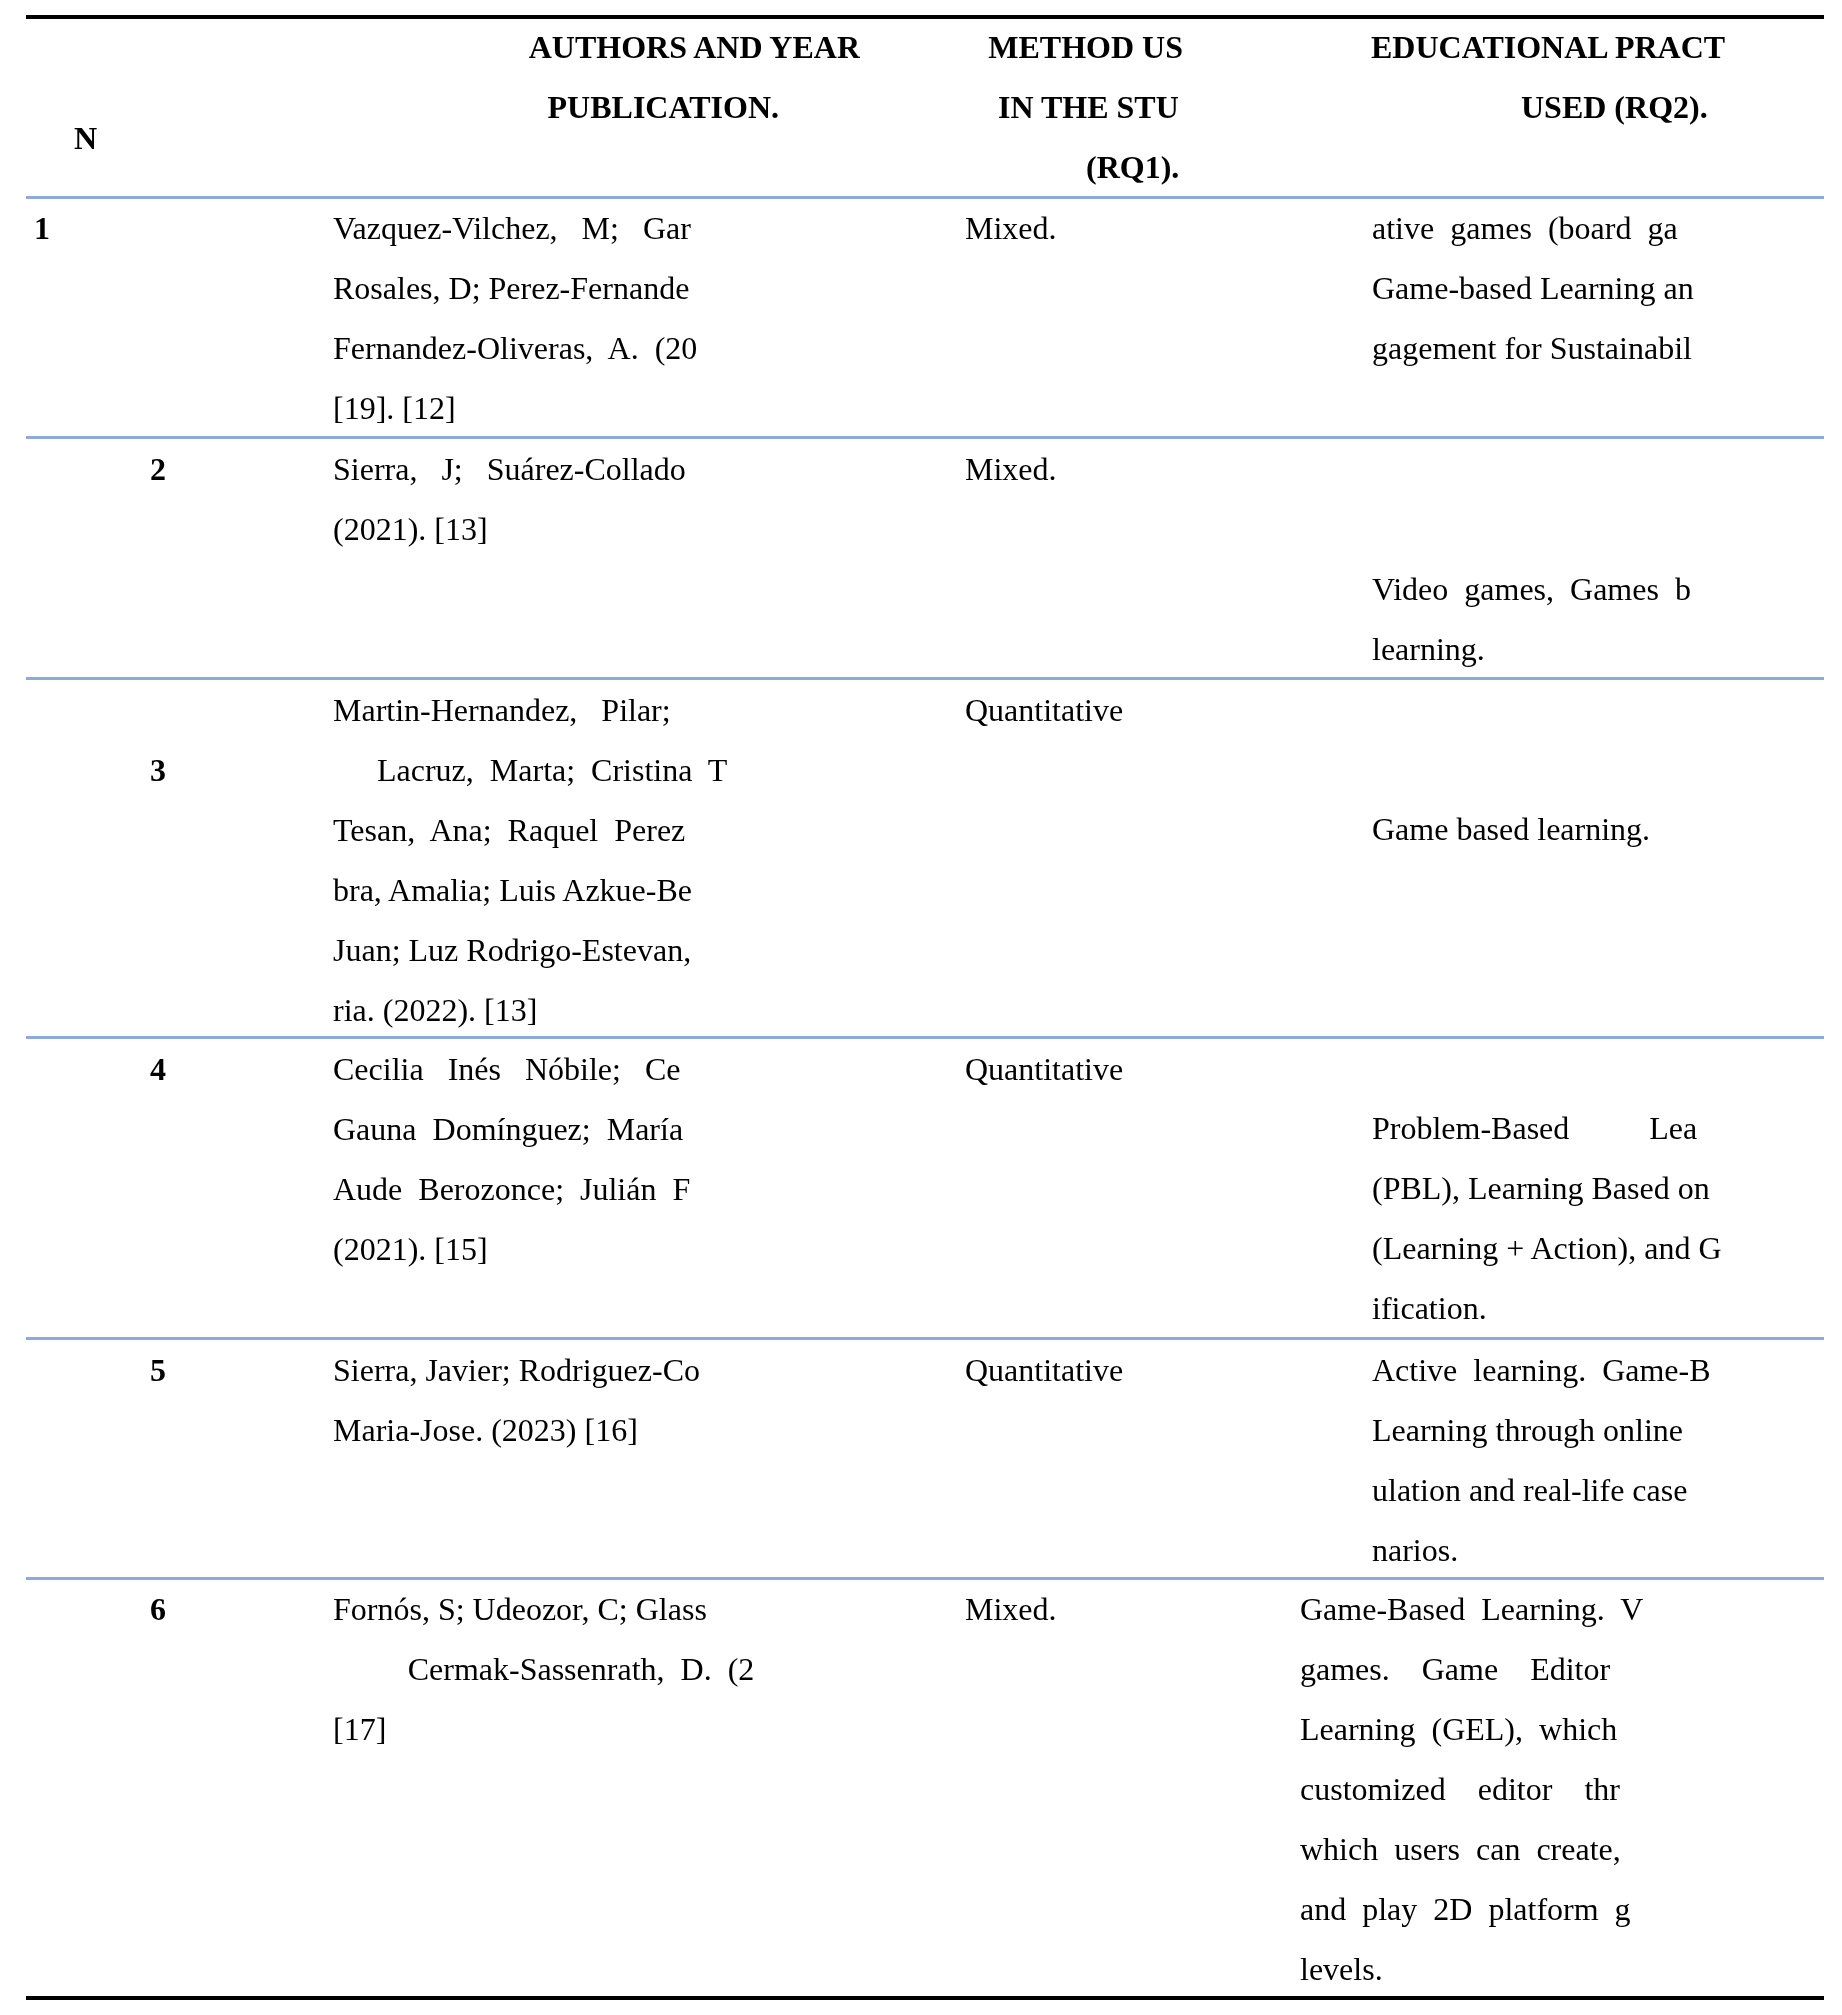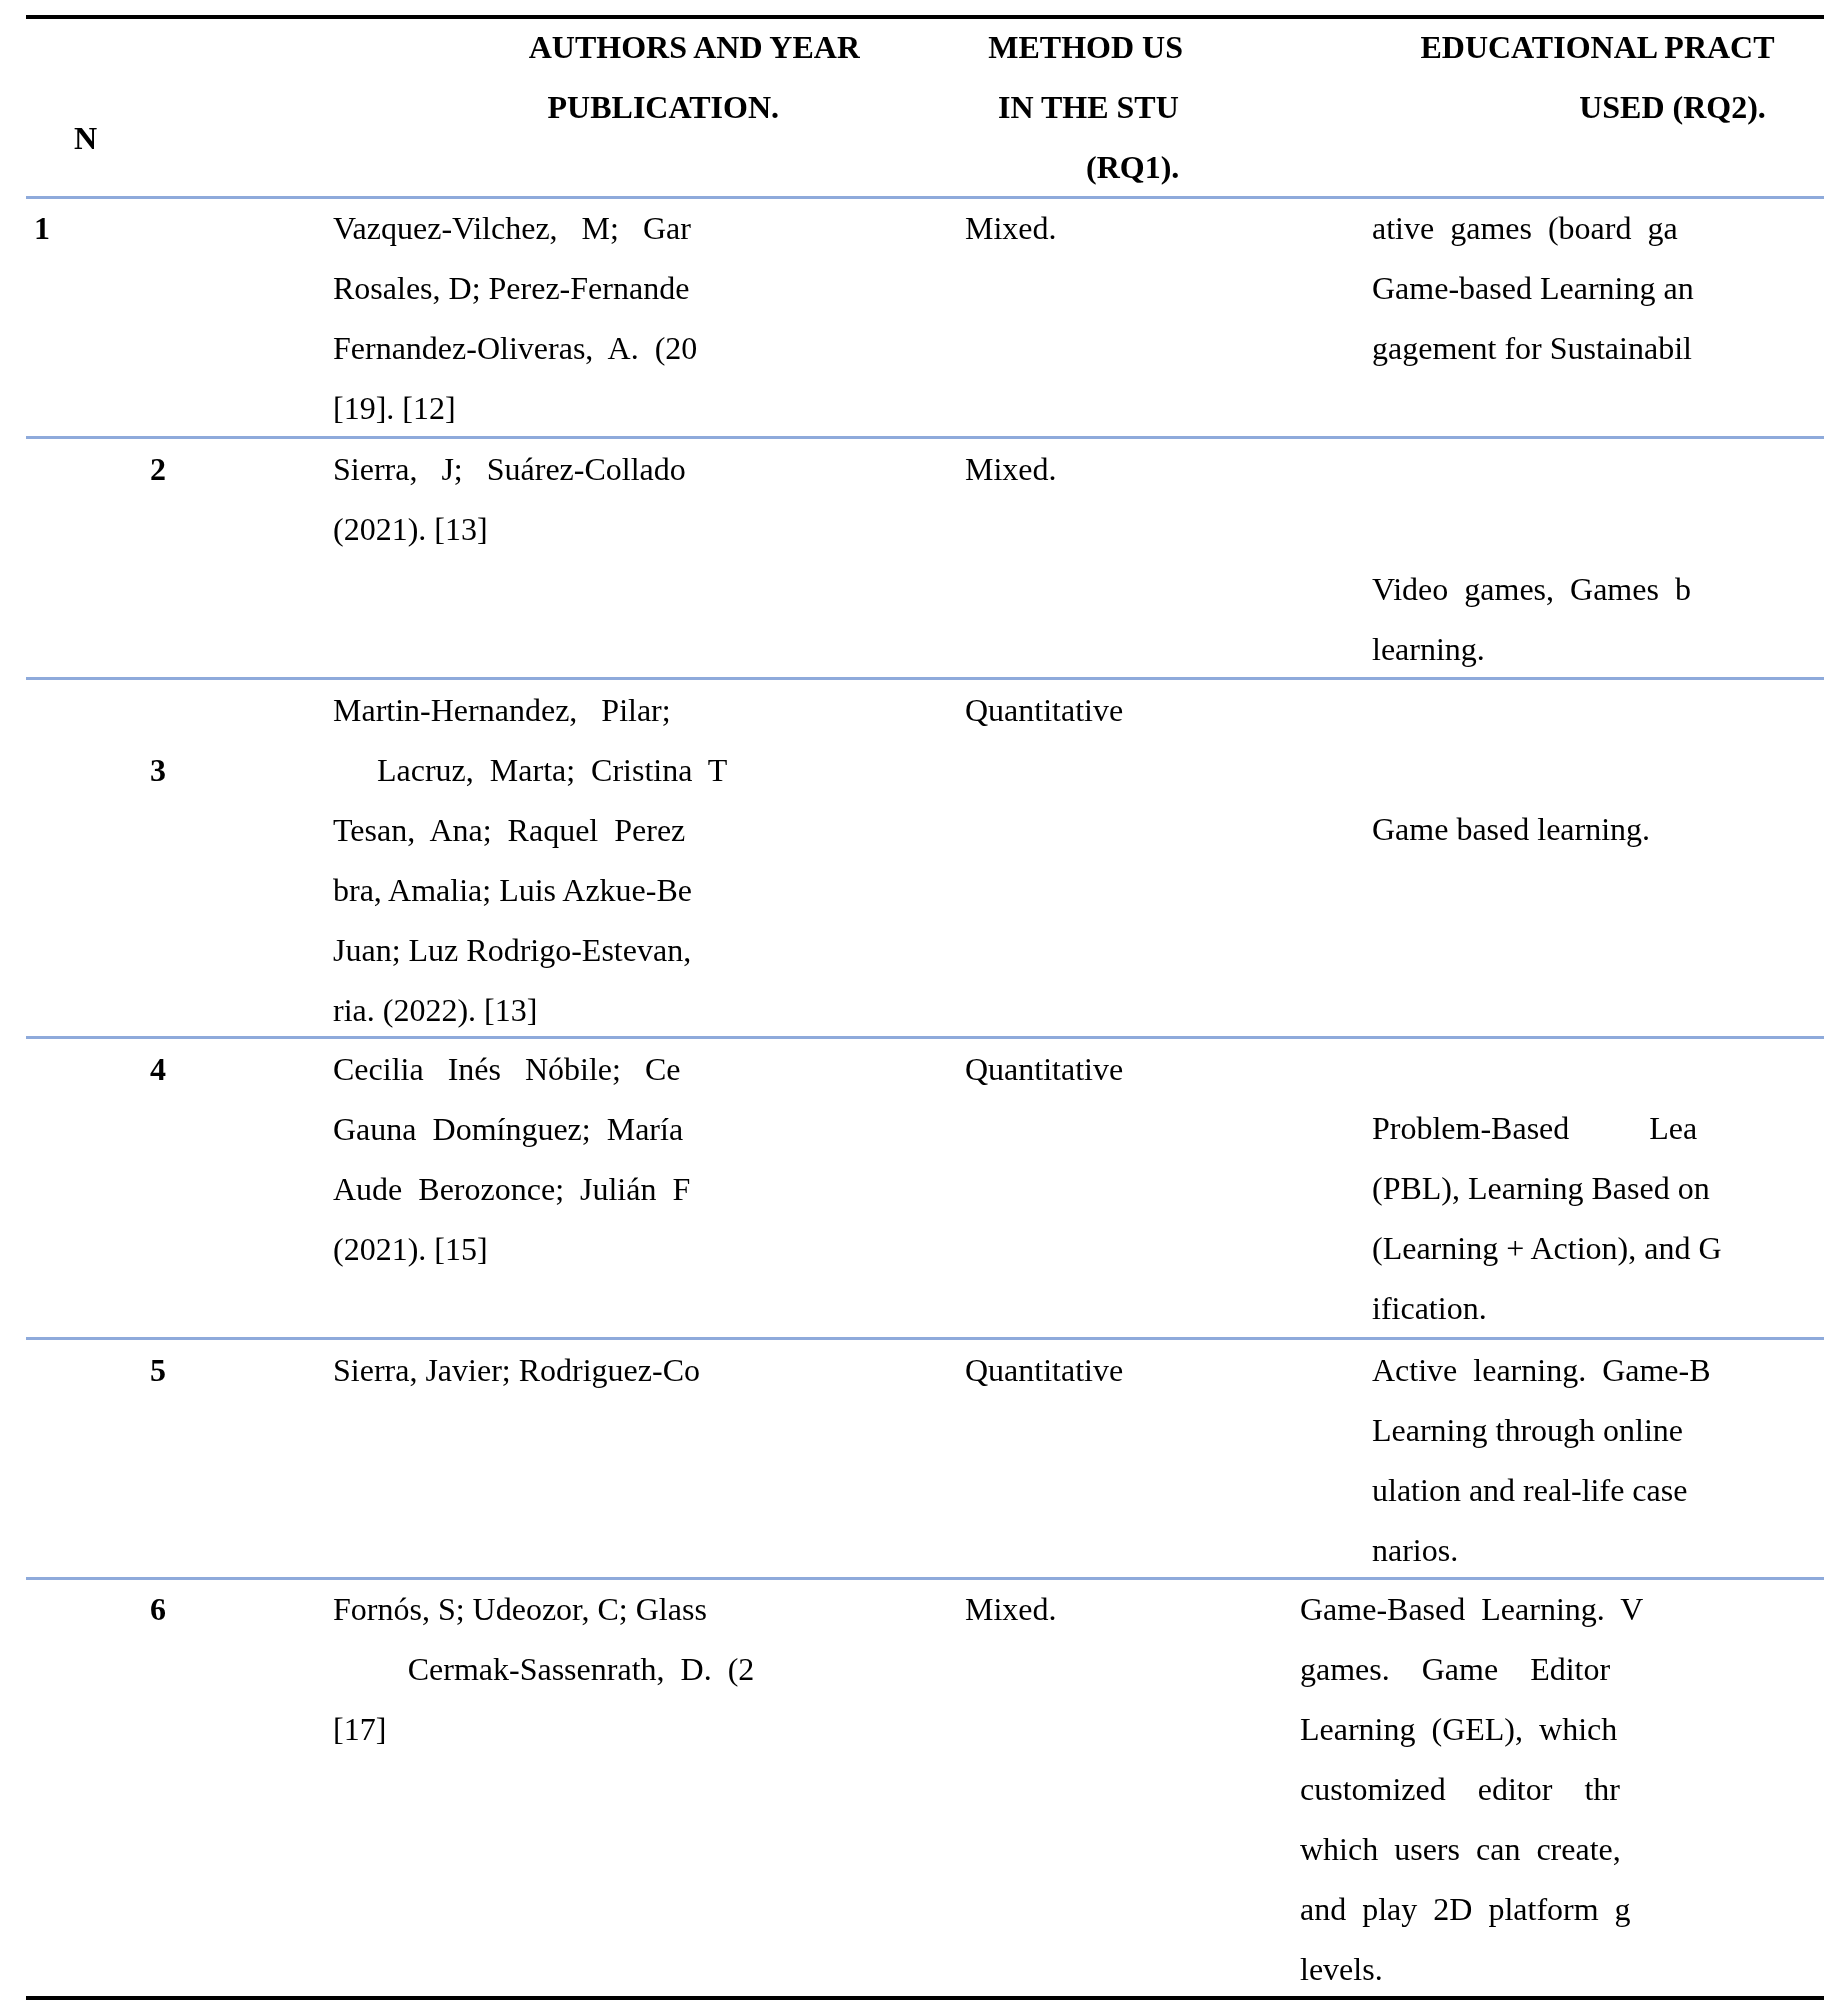--- a/index.html
+++ b/index.html
@@ -28,21 +28,21 @@
   <div class="cell hdr" style="left:74px; top:108px; width:59px; text-align:left;">N</div>
   <div class="cell hdr" style="left:343px; top:17px; width:517px;">
     <span class="line" style="text-align:right;">AUTHORS AND YEAR</span>
     <span class="line" style="text-align:right; padding-right:81px;">PUBLICATION.</span>
   </div>
   <div class="cell hdr" style="left:976px; top:17px; width:257px; text-align:left;">
     <span class="line" style="padding-left:12.3px;">METHOD US</span>
     <span class="line" style="padding-left:22px;">IN THE STU</span>
     <span class="line" style="padding-left:110px;">(RQ1).</span>
   </div>
-  <div class="cell hdr" style="left:1371px; top:17px; width:453px; text-align:center;">
+  <div class="cell hdr" style="left:1371px; top:17px; width:453px; text-align:left;">
     <span class="line">EDUCATIONAL PRACT</span>
     <span class="line" style="padding-left:150px;">USED (RQ2).</span>
   </div>
 </div>
 
 <div>
   <div class="cell num" style="left:34px; top:198px; width:49px;">1</div>
   <div class="cell" style="left:333px; top:198px; width:496px;">
     <span class="line" style="white-space:pre;">Vazquez-Vilchez,   M;   Gar</span>
     <span class="line">Rosales, D; Perez-Fernande</span>
@@ -100,20 +100,21 @@
     <span class="line">(PBL), Learning Based on</span>
     <span class="line">(Learning + Action), and G</span>
     <span class="line">ification.</span>
   </div>
 </div>
 
 <div>
   <div class="cell num" style="left:150px; top:1340px; width:49px;">5</div>
   <div class="cell" style="left:333px; top:1340px; width:496px;">
     <span class="line">Sierra, Javier; Rodriguez-Co</span>
+    <span class="line">Maria-Jose. (2023) [16]</span>
   </div>
   <div class="cell" style="left:965px; top:1340px; width:268px;">Quantitative</div>
   <div class="cell" style="left:1372px; top:1340px; width:452px;">
     <span class="line" style="white-space:pre;">Active  learning.  Game-B</span>
     <span class="line">Learning through online</span>
     <span class="line">ulation and real-life case</span>
     <span class="line">narios.</span>
   </div>
 </div>
 

